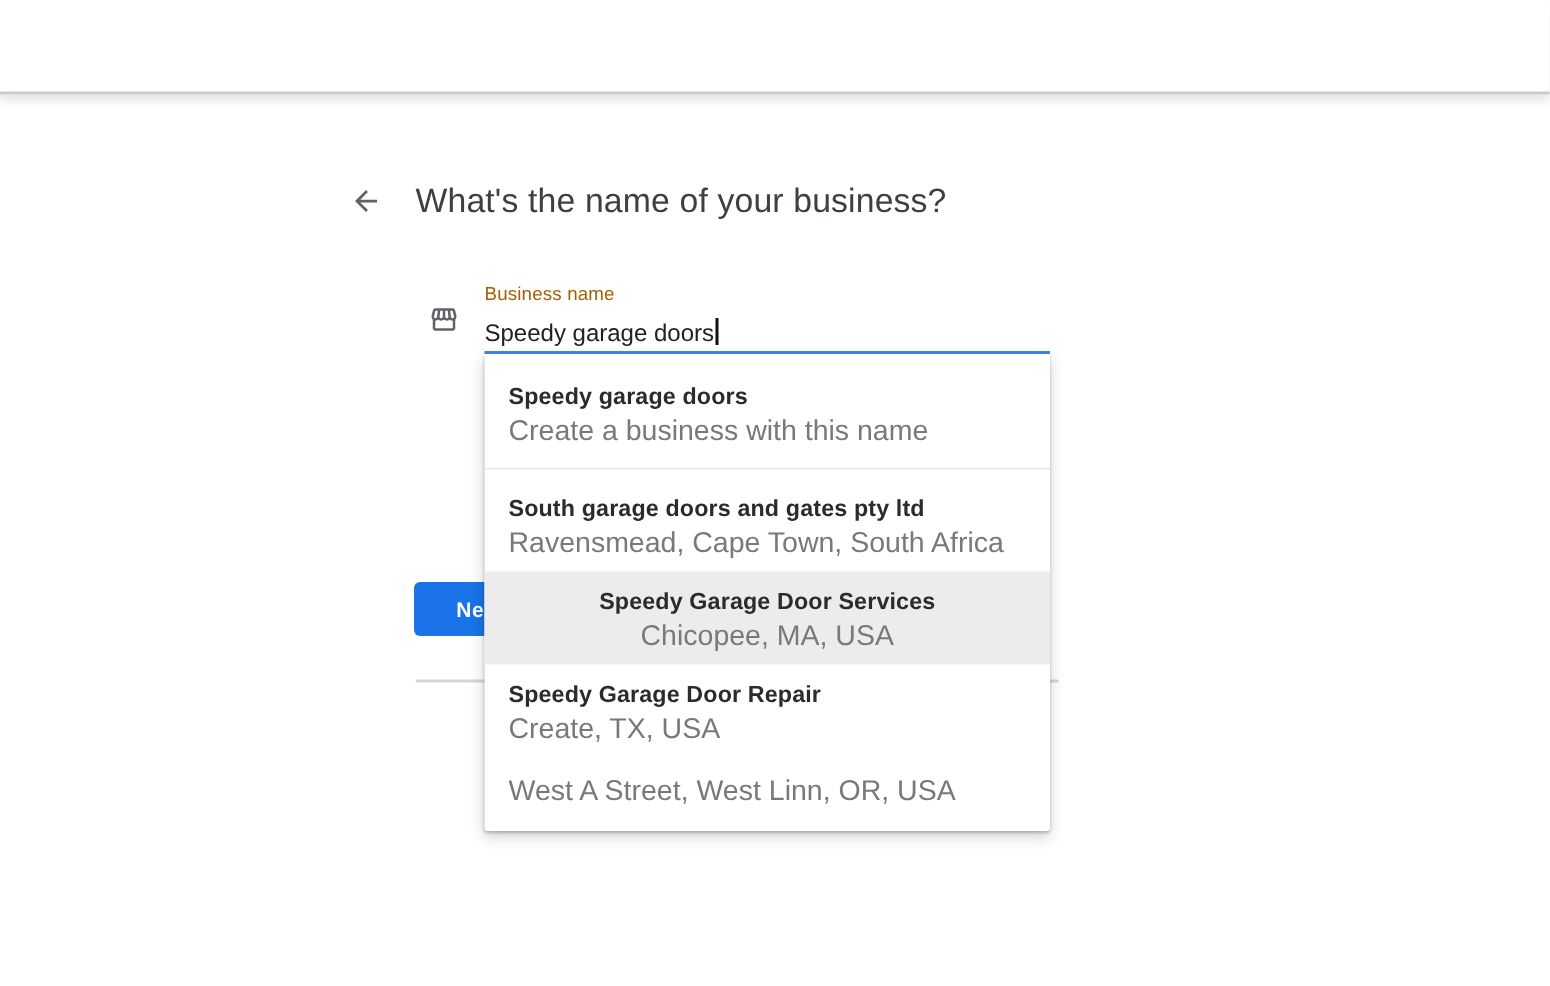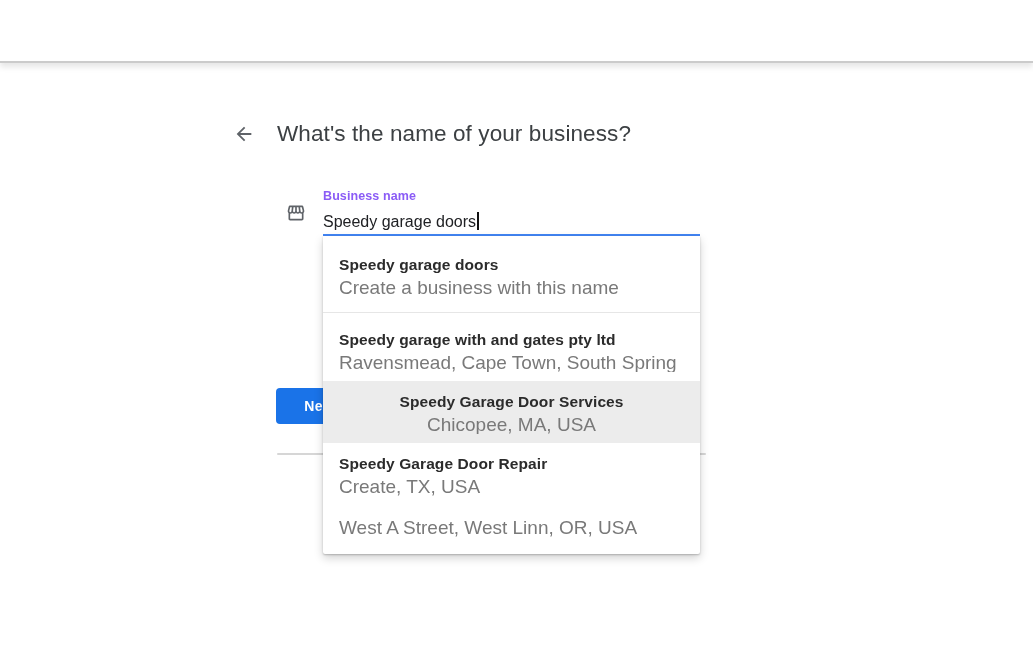--- a/index.html
+++ b/index.html
@@ -38,23 +38,22 @@
   }
 
   
   .storefront {
     position: absolute; left: 286px; top: 203px;
     width: 20px; height: 20px; z-index: 2;
   }
   .storefront svg { width: 20px; height: 20px; fill: #5f6368; }
   .field-label {
     position: absolute; left: 323px; top: 189px;
-    font-size: 12.5px; color: #8b5cf6; letter-spacing: 0.1px;
+    font-size: 12.5px; color: #a16207; letter-spacing: 0.1px;
     z-index: 2;
-    font-weight: bold;
   }
   .field-input {
     position: absolute; left: 323px; top: 212px; width: 377px; height: 22px;
     font-size: 16px; color: #202124; white-space: nowrap;
     z-index: 2; cursor: text;
   }
   .caret {
     display: inline-block; width: 1.5px; height: 18px;
     background: #111; margin-left: 1px; vertical-align: -3px;
   }
@@ -145,22 +144,22 @@
   <div class="dropdown">
 
     <div class="suggestion">
       <div class="s-title">Speedy garage doors</div>
       <div class="s-sub">Create a business with this name</div>
     </div>
 
     <div class="menu-divider"></div>
 
     <div class="suggestion">
-      <div class="s-title">Speedy garage with and gates pty ltd</div>
-      <div class="s-sub">Ravensmead, Cape Town, South Spring</div>
+      <div class="s-title">South garage doors and gates pty ltd</div>
+      <div class="s-sub">Ravensmead, Cape Town, South Africa</div>
     </div>
 
     <div class="suggestion highlighted">
       <div class="s-title">Speedy Garage Door Services</div>
       <div class="s-sub">Chicopee, MA, USA</div>
     </div>
 
     <div class="suggestion">
       <div class="s-title">Speedy Garage Door Repair</div>
       <div class="s-sub">Create, TX, USA</div>

